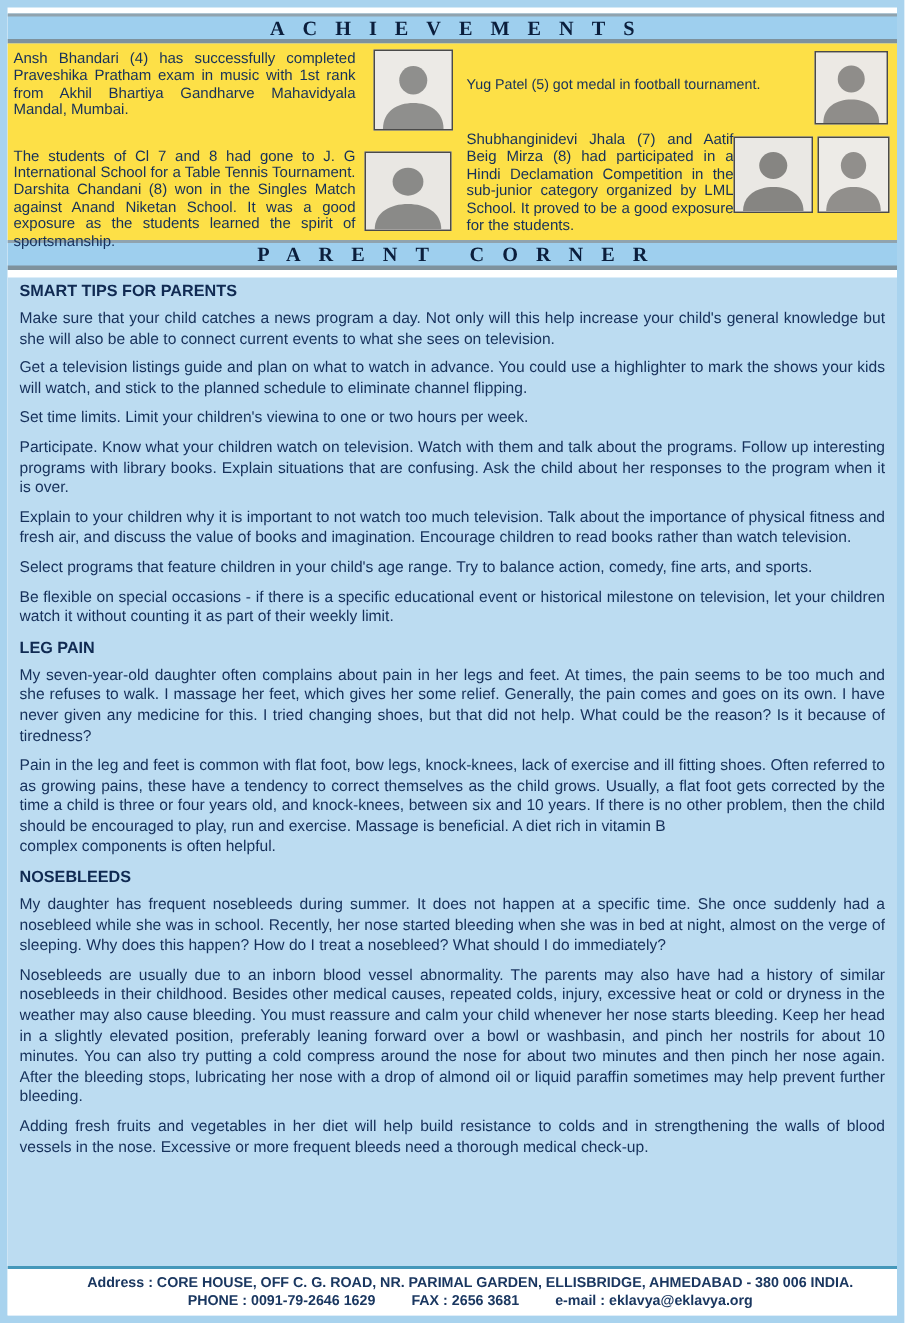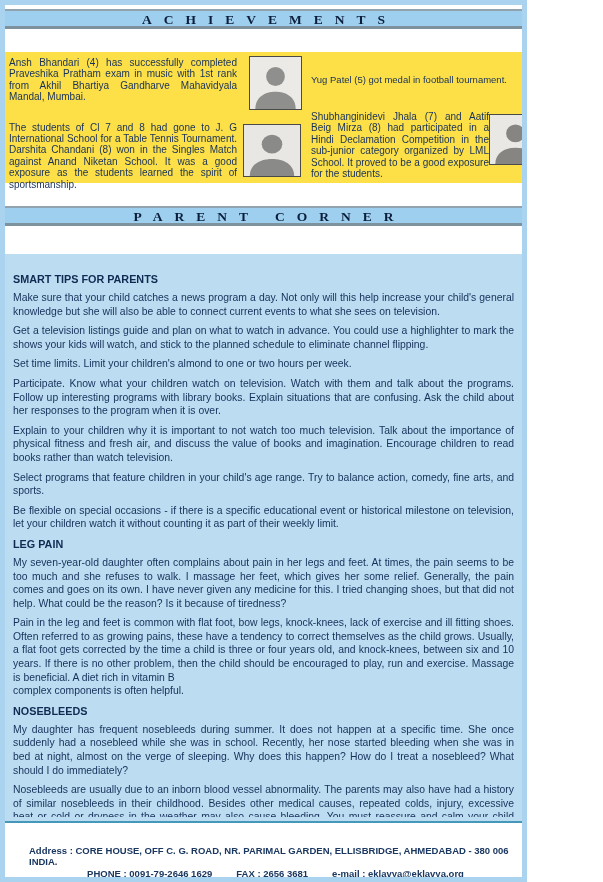--- a/index.html
+++ b/index.html
@@ -1,20 +1,20 @@
 <!DOCTYPE html>
 <html><head>
 <meta charset="utf-8">
 <style>
   html,body{margin:0;padding:0;background:#ffffff;}
   .page{
-    width:527px;height:882px;box-sizing:border-box;
+    width:603px;height:882px;box-sizing:border-box;
     border:5px solid #a9d3ee;background:#ffffff;
     font-family:"Liberation Sans",sans-serif;color:#16305a;
-    display:flex;flex-direction:column;overflow:hidden;position:relative;gap:23px;
+    display:flex;flex-direction:column;overflow:hidden;position:relative;
   }
   
   .banner{
     flex:none;margin-top:4px;
     border-top:2px solid #90a3ae;border-bottom:3px solid #7e929d;
     background:#9ecfee;text-align:center;height:15px;line-height:15px;
   }
   .banner-text{
     font-family:"Liberation Serif",serif;font-weight:bold;font-size:13.5px;
     letter-spacing:12px;padding-left:12px;color:#0b1e3c;white-space:nowrap;
@@ -32,21 +32,21 @@
   .photo svg{width:100%;height:100%;display:block;}
   .photo-ansh{left:244px;top:4px;width:53px;height:54px;}
   .photo-darshita{left:238px;top:72px;width:58px;height:53px;}
   .photo-yug{left:538px;top:5px;width:49px;height:49px;}
   .photo-shubh{left:484px;top:62px;width:53px;height:51px;}
   .photo-aatif{left:540px;top:62px;width:48px;height:51px;}
   
   .pc-panel{
     flex:1 1 0;margin-top:5px;background:#bcdcf1;
     border-bottom:2px solid #4598ba;
-    padding:18px 8px 4px;display:flex;flex-direction:column;overflow:hidden;
+    padding:2px 8px 4px;display:flex;flex-direction:column;overflow:hidden;
   }
   .pc-body{flex:1 1 0;overflow:hidden;}
   .pc-h{margin:7px 0 1px;font-size:10.8px;font-weight:bold;color:#102a52;}
   .pc-h.first{margin-top:1px;}
   .pc-p{margin:6px 0;font-size:10.4px;line-height:13.6px;text-align:justify;color:#16305a;}
   .block{display:block;}
   .extract{flex:none;text-align:right;font-size:10.5px;font-style:italic;font-weight:bold;padding:2px 2px 1px 0;}
   
   .footer{
     flex:none;height:31px;background:#ffffff;
@@ -119,21 +119,21 @@
   <div class="banner second">
     <span class="banner-text">PARENT CORNER</span>
   </div>
 
   <div class="pc-panel">
     <div class="pc-body">
 
       <div class="pc-h first">SMART TIPS FOR PARENTS</div>
       <p class="pc-p">Make sure that your child catches a news program a day. Not only will this help increase your child's general knowledge but she will also be able to connect current events to what she sees on television.</p>
       <p class="pc-p">Get a television listings guide and plan on what to watch in advance. You could use a highlighter to mark the shows your kids will watch, and stick to the planned schedule to eliminate channel flipping.</p>
-      <p class="pc-p">Set time limits. Limit your children's almond to one or two hours per week.</p>
+      <p class="pc-p">Set time limits. Limit your children's viewina to one or two hours per week.</p>
       <p class="pc-p">Participate. Know what your children watch on television. Watch with them and talk about the programs. Follow up interesting programs with library books. Explain situations that are confusing. Ask the child about her responses to the program when it is over.</p>
       <p class="pc-p">Explain to your children why it is important to not watch too much television. Talk about the importance of physical fitness and fresh air, and discuss the value of books and imagination. Encourage children to read books rather than watch television.</p>
       <p class="pc-p">Select programs that feature children in your child's age range. Try to balance action, comedy, fine arts, and sports.</p>
       <p class="pc-p">Be flexible on special occasions - if there is a specific educational event or historical milestone on television, let your children watch it without counting it as part of their weekly limit.</p>
 
       <div class="pc-h">LEG PAIN</div>
       <p class="pc-p">My seven-year-old daughter often complains about pain in her legs and feet. At times, the pain seems to be too much and she refuses to walk. I massage her feet, which gives her some relief. Generally, the pain comes and goes on its own. I have never given any medicine for this. I tried changing shoes, but that did not help. What could be the reason? Is it because of tiredness?</p>
       <p class="pc-p">
           <span class="block">Pain in the leg and feet is common with flat foot, bow legs, knock-knees, lack of exercise and ill fitting shoes. Often referred to as growing pains, these have a tendency to correct themselves as the child grows. Usually, a flat foot gets corrected by the time a child is three or four years old, and knock-knees, between six and 10 years. If there is no other problem, then the child should be encouraged to play, run and exercise. Massage is beneficial. A diet rich in vitamin B</span>
           <span class="block">complex components is often helpful.</span>

